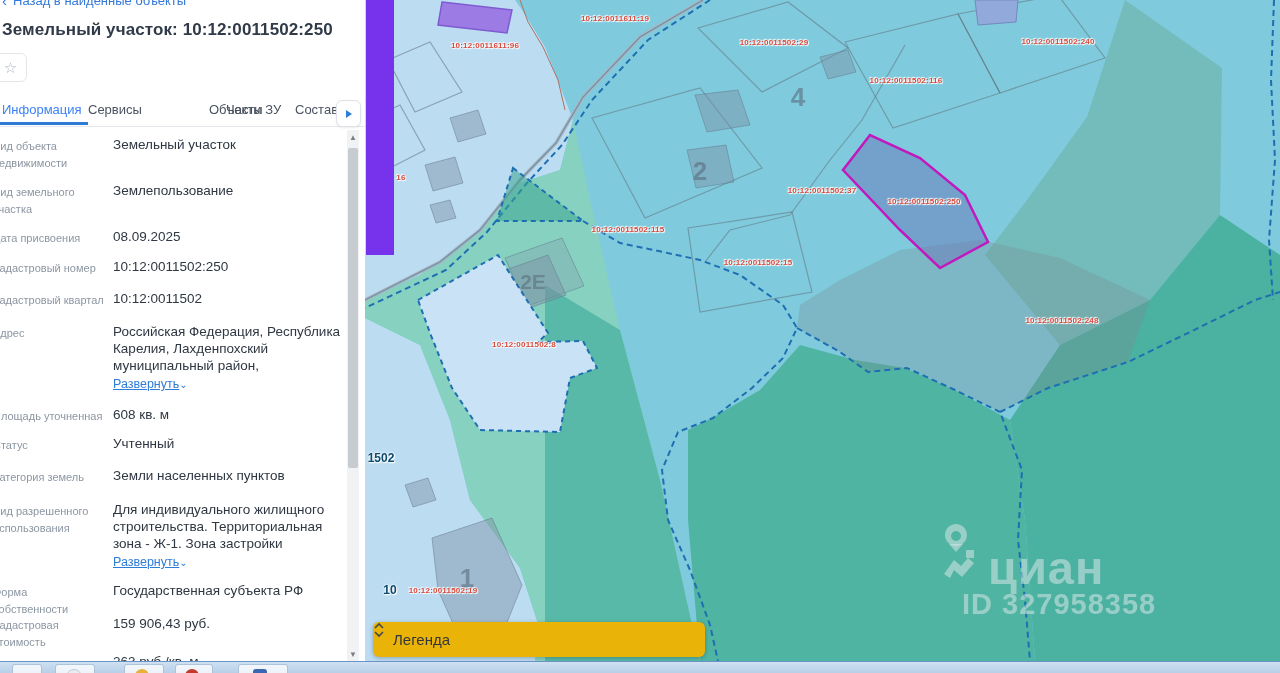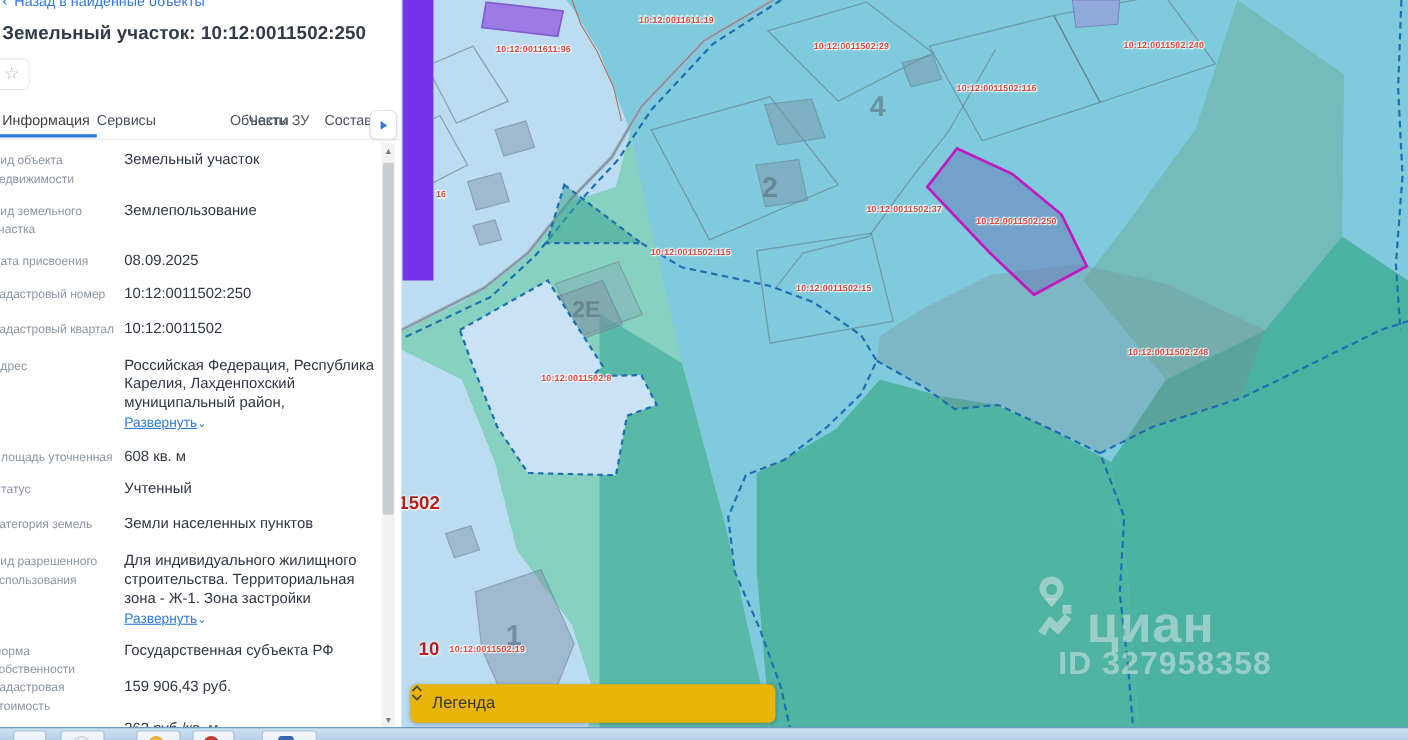--- a/index.html
+++ b/index.html
@@ -9,21 +9,21 @@
   }
   
   .map{position:absolute;left:0;top:0;width:1280px;height:663px;overflow:hidden;background:#7FCBDD;}
   .map svg{position:absolute;left:0;top:0;}
   .map-label{position:absolute;transform:translate(-50%,-50%);white-space:nowrap;pointer-events:none;}
   .lbl-cadastral{
     font-size:8px;font-weight:700;color:#D9483B;letter-spacing:.2px;
     text-shadow:0 0 2px #fff,0 0 2px #fff,1px 1px 1px #fff,-1px -1px 1px #fff;
   }
   .lbl-quarter{
-    font-size:17px;font-weight:700;color:#b91c1c;
+    font-size:12px;font-weight:700;color:#0c4a6e;
     text-shadow:0 0 2px #fff,0 0 3px #fff,1px 1px 1px #fff;
   }
   .lbl-number{
     font-weight:700;color:rgba(90,112,128,.62);
   }
   
   .watermark{position:absolute;left:930px;top:522px;width:240px;height:100px;pointer-events:none;color:rgba(215,230,232,.55);}
   .wm-brand{position:absolute;left:58px;top:18px;font-size:47px;font-weight:700;letter-spacing:1px;}
   .wm-id{position:absolute;left:32px;top:66px;font-size:29px;font-weight:700;letter-spacing:1px;}
   
@@ -38,21 +38,21 @@
   .back-link{position:absolute;left:2px;top:-7px;font-size:13px;color:#3579D8;display:flex;align-items:center;gap:6px;cursor:pointer;}
   .back-chevron{font-size:15px;line-height:1;}
   .page-title{position:absolute;left:2px;top:20px;font-size:17px;font-weight:700;color:#303A48;letter-spacing:.1px;}
   .star-btn{
     position:absolute;left:-6px;top:53px;width:31px;height:27px;border:1px solid #E3E7EA;border-radius:6px;
     background:#fff;display:flex;align-items:center;justify-content:center;cursor:pointer;
   }
   .star-glyph{font-size:15px;color:#AEB6BF;line-height:1;}
   .tabbar{position:absolute;left:0;top:99px;width:365px;height:27px;border-bottom:1px solid #E4E8EC;}
   .tab{position:absolute;top:3px;font-size:13px;color:#49525E;cursor:pointer;white-space:nowrap;}
-  .tab.active{color:#404040;}
+  .tab.active{color:#3b82f6;}
   .tab.active::after{content:"";position:absolute;left:-4px;right:-6px;bottom:-8px;height:3px;background:#2E7CD6;}
   .tab-more{
     position:absolute;left:336px;top:1px;width:23px;height:25px;background:#fff;border:1px solid #DFE3E8;border-radius:6px;
     box-shadow:0 1px 2px rgba(0,0,0,.08);display:flex;align-items:center;justify-content:center;cursor:pointer;
   }
   .tab-more-arrow{width:0;height:0;border-left:6px solid #2E7CD6;border-top:4px solid transparent;border-bottom:4px solid transparent;}
   .fields{position:absolute;left:0;top:127px;width:340px;height:534px;overflow:hidden;}
   .field-row{position:absolute;left:0;width:340px;}
   .field-label{
     position:absolute;left:-7px;top:2px;width:112px;font-size:11px;color:#8C96A2;line-height:1.55;

